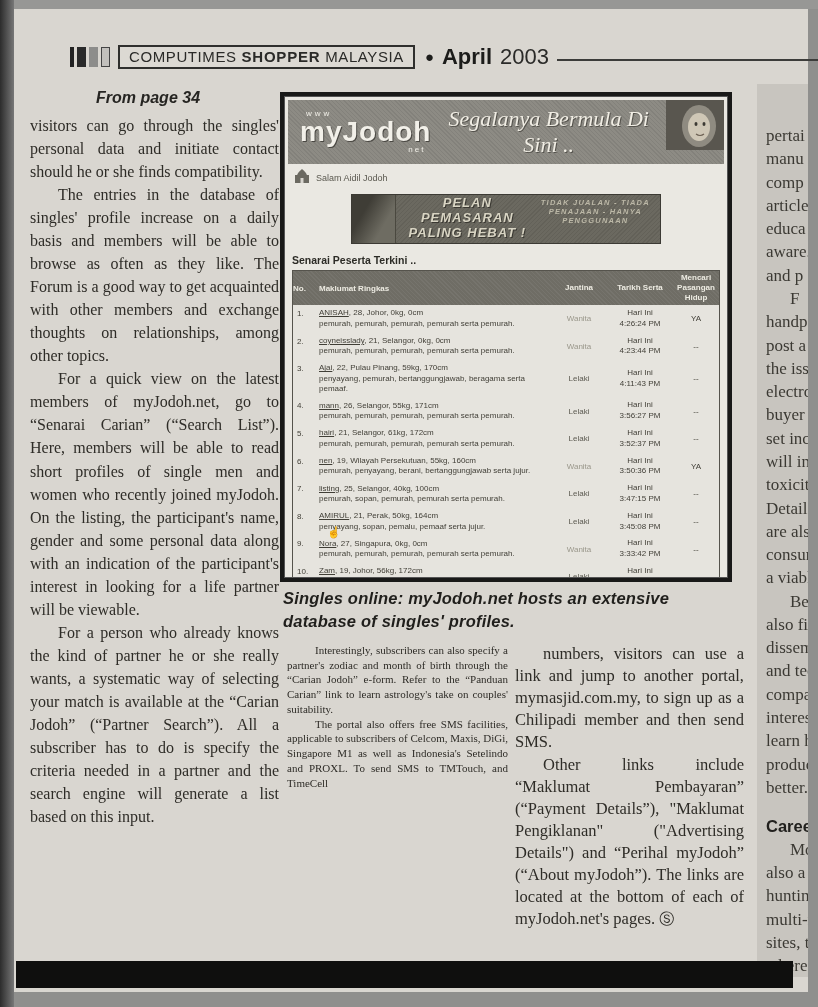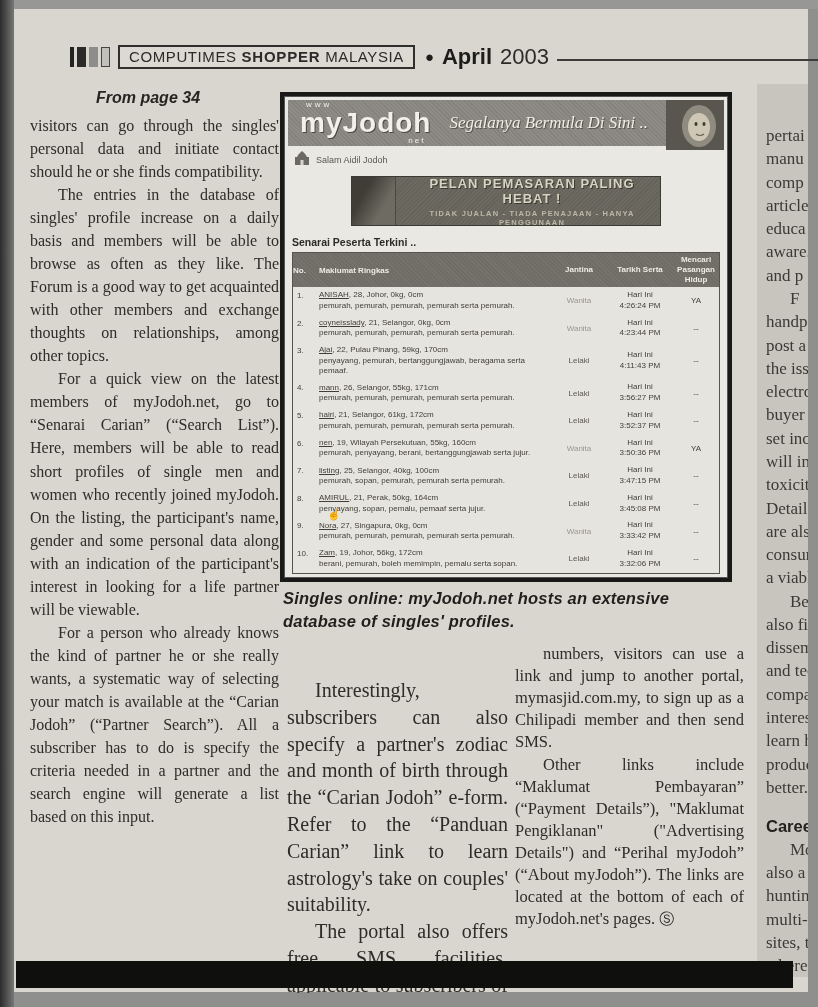--- a/index.html
+++ b/index.html
@@ -33,60 +33,60 @@
   .hdr-rule { flex:1; height:2px; background:#3c3c3a; margin-top:6px; }
 
   
   .col { text-align:justify; }
   .col p { margin:0; }
   .col p + p { text-indent:28px; }
   .col-left { position:absolute; left:30px; top:86px; width:249px; height:872px;
     font-size:16px; line-height:1.44; overflow:hidden; }
   .from-page { font-family:"Liberation Sans", sans-serif; font-weight:bold;
     font-style:italic; font-size:16px; color:#262522; margin:0 0 5px 66px; text-align:left; }
-  .col-mid { position:absolute; left:287px; top:677px; width:221px; height:316px;
-    font-size:20px; line-height:1.34; overflow:hidden;font-family:Liberation Serif, serif; }
+  .col-mid { position:absolute; left:287px; top:643px; width:221px; height:316px;
+    font-size:11px; line-height:1.34; overflow:hidden;font-family:Liberation Serif, serif; }
   .col-mid p:first-child, .col-right p:first-child { text-indent:28px; }
   .col-right { position:absolute; left:515px; top:643px; width:229px; height:316px;
     font-size:16.5px; line-height:1.34; overflow:hidden; }
   .end-mark { font-size:15px; }
 
   
   .sidebar { position:absolute; left:757px; top:84px; width:51px; height:893px;
     background:#c8c5bf; padding:40px 0 0 9px; font-size:17px; line-height:1.37;
     color:#3b3933; overflow:hidden; white-space:nowrap; }
   .sb-line.indent { padding-left:24px; }
   .sb-line.heading { font-family:"Liberation Sans", sans-serif; font-weight:bold;
     font-size:16.5px; color:#22211e; margin-top:16px; }
 
   
   .shot { position:absolute; left:280px; top:92px; width:452px; height:490px;
     background:#191918; padding:4px; }
   .shot-inner { width:100%; height:100%; background:#eae8e2; position:relative;
     font-family:"Liberation Sans", sans-serif; overflow:hidden; border:1px solid #555; }
 
-  .site-header { margin:3px; height:46px; background:#8d8b84;
+  .site-header { margin:3px; height:64px; background:#8d8b84;
     background-image:repeating-linear-gradient(45deg, rgba(0,0,0,.07) 0 1px, transparent 1px 3px);
     display:flex; align-items:center; position:relative; }
   .logo { margin-left:12px; color:#f2f0e9; line-height:1; }
   .logo .www { font-size:8px; letter-spacing:3px; margin-left:6px; }
   .logo .main { font-weight:bold; font-size:28px; letter-spacing:1px;
     text-shadow:1px 1px 0 #4a4843; }
   .logo .net { font-size:8px; text-align:right; margin-right:6px; letter-spacing:2px; }
   .tagline { flex:1; text-align:center; font-family:"Liberation Serif", serif;
-    font-style:italic; font-size:17px; color:#f0ede4; text-shadow:1px 1px 0 #55534d; }
+    font-style:italic; font-size:22px; color:#f0ede4; text-shadow:1px 1px 0 #55534d; }
   .photo { width:58px; height:100%; flex:0 0 58px; }
 
   .greeting { display:flex; align-items:center; gap:6px; margin:5px 9px 2px; }
   .greeting-text { font-size:9px; color:#5a584f; }
 
   .banner { margin:7px auto 0; width:310px; height:50px; background:#6b6960;
     background-image:repeating-linear-gradient(-45deg, rgba(0,0,0,.08) 0 1px, transparent 1px 3px);
-    border:1px solid #3c3a34; position:relative; display:flex; flex-direction:column;
-    justify-content:center; padding-left:52px; }
+    border:1px solid #3c3a34; position:relative; display:flex; 
+    justify-content:center; padding-left:52px;font-style:italic; }
   .banner-img { position:absolute; left:0; top:0; width:44px; height:100%;
     background:linear-gradient(120deg,#3f3d36 30%,#6e6c62 70%); border-right:1px solid #4a483f; }
   .banner-l1 { font-weight:bold; font-size:13px; color:#d8d4c3; letter-spacing:1px;
     text-align:center; text-shadow:1px 1px 0 #3a3832; }
   .banner-l2 { font-weight:bold; font-size:7.5px; color:#bcb8a7; letter-spacing:1.2px;
     text-align:center; margin-top:3px; }
 
   .list-title { font-weight:bold; font-size:10.5px; color:#2c2b26; margin:10px 7px 4px; }
 
   .members { margin:0 7px; border:1px solid #55534c; background:#e6e4de; }

